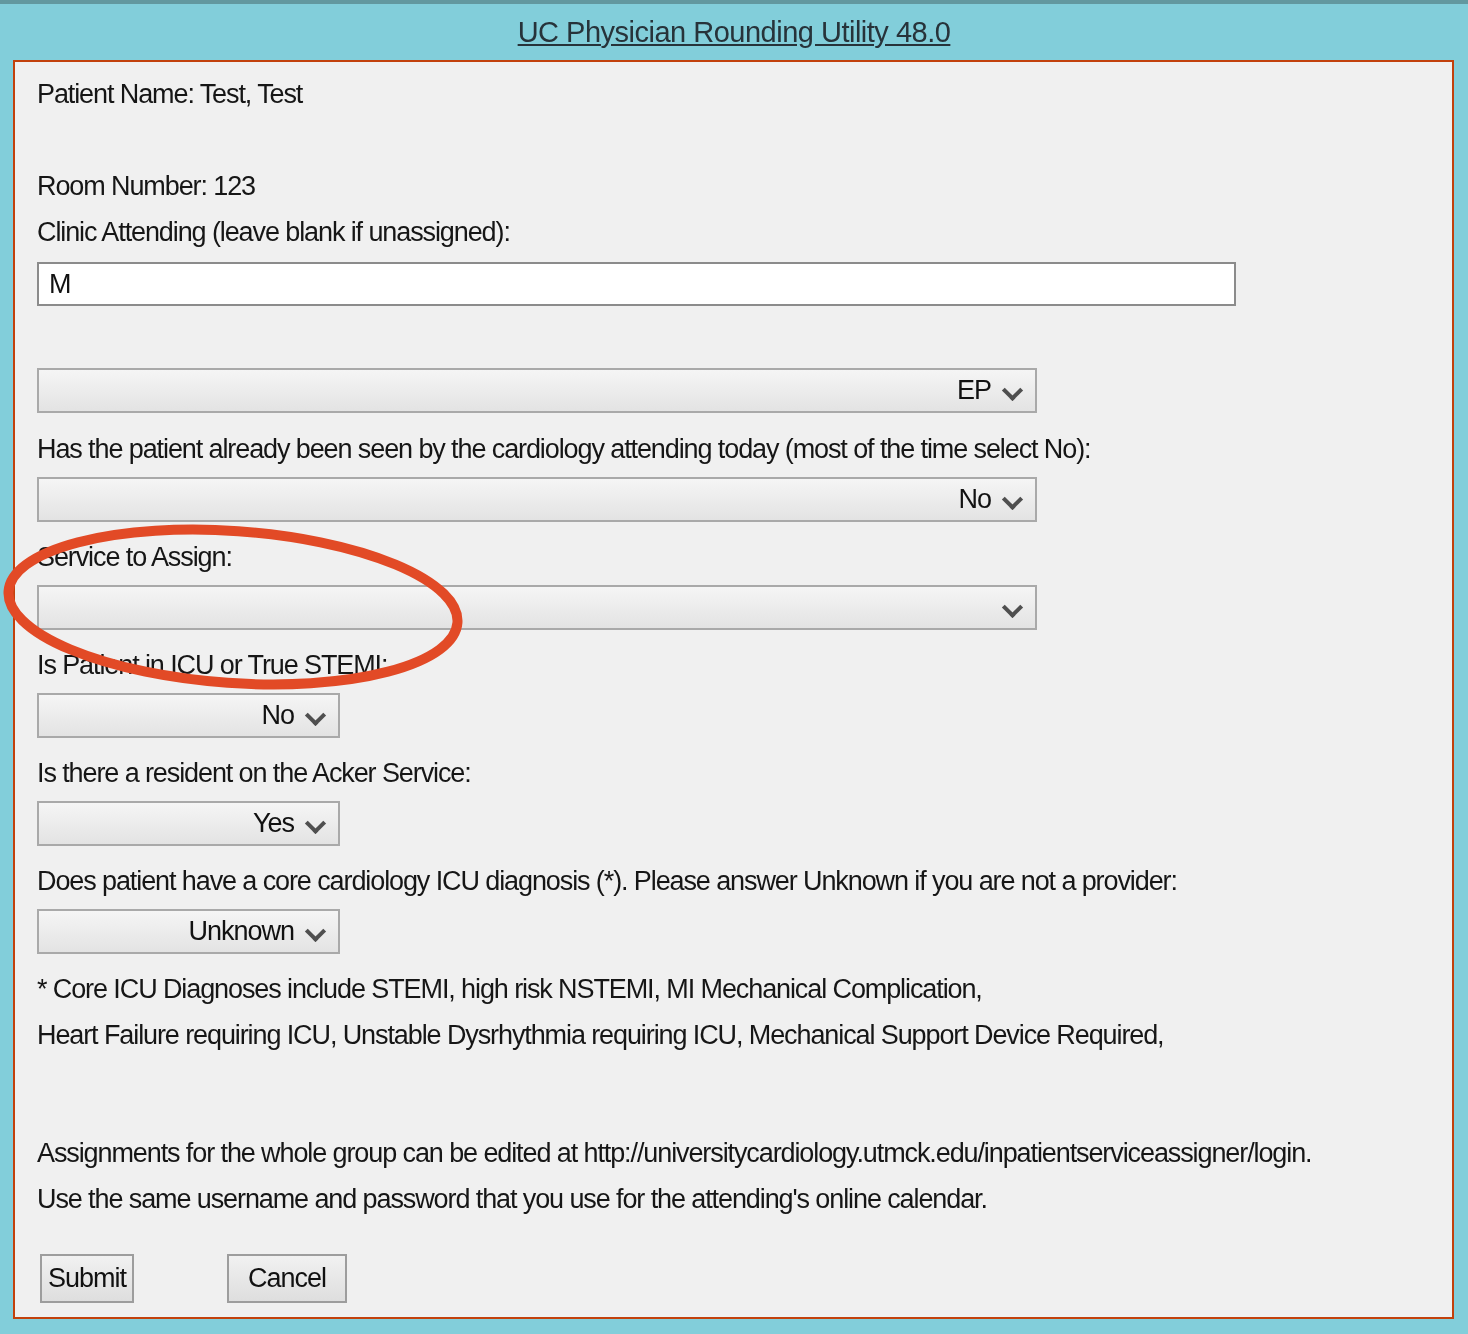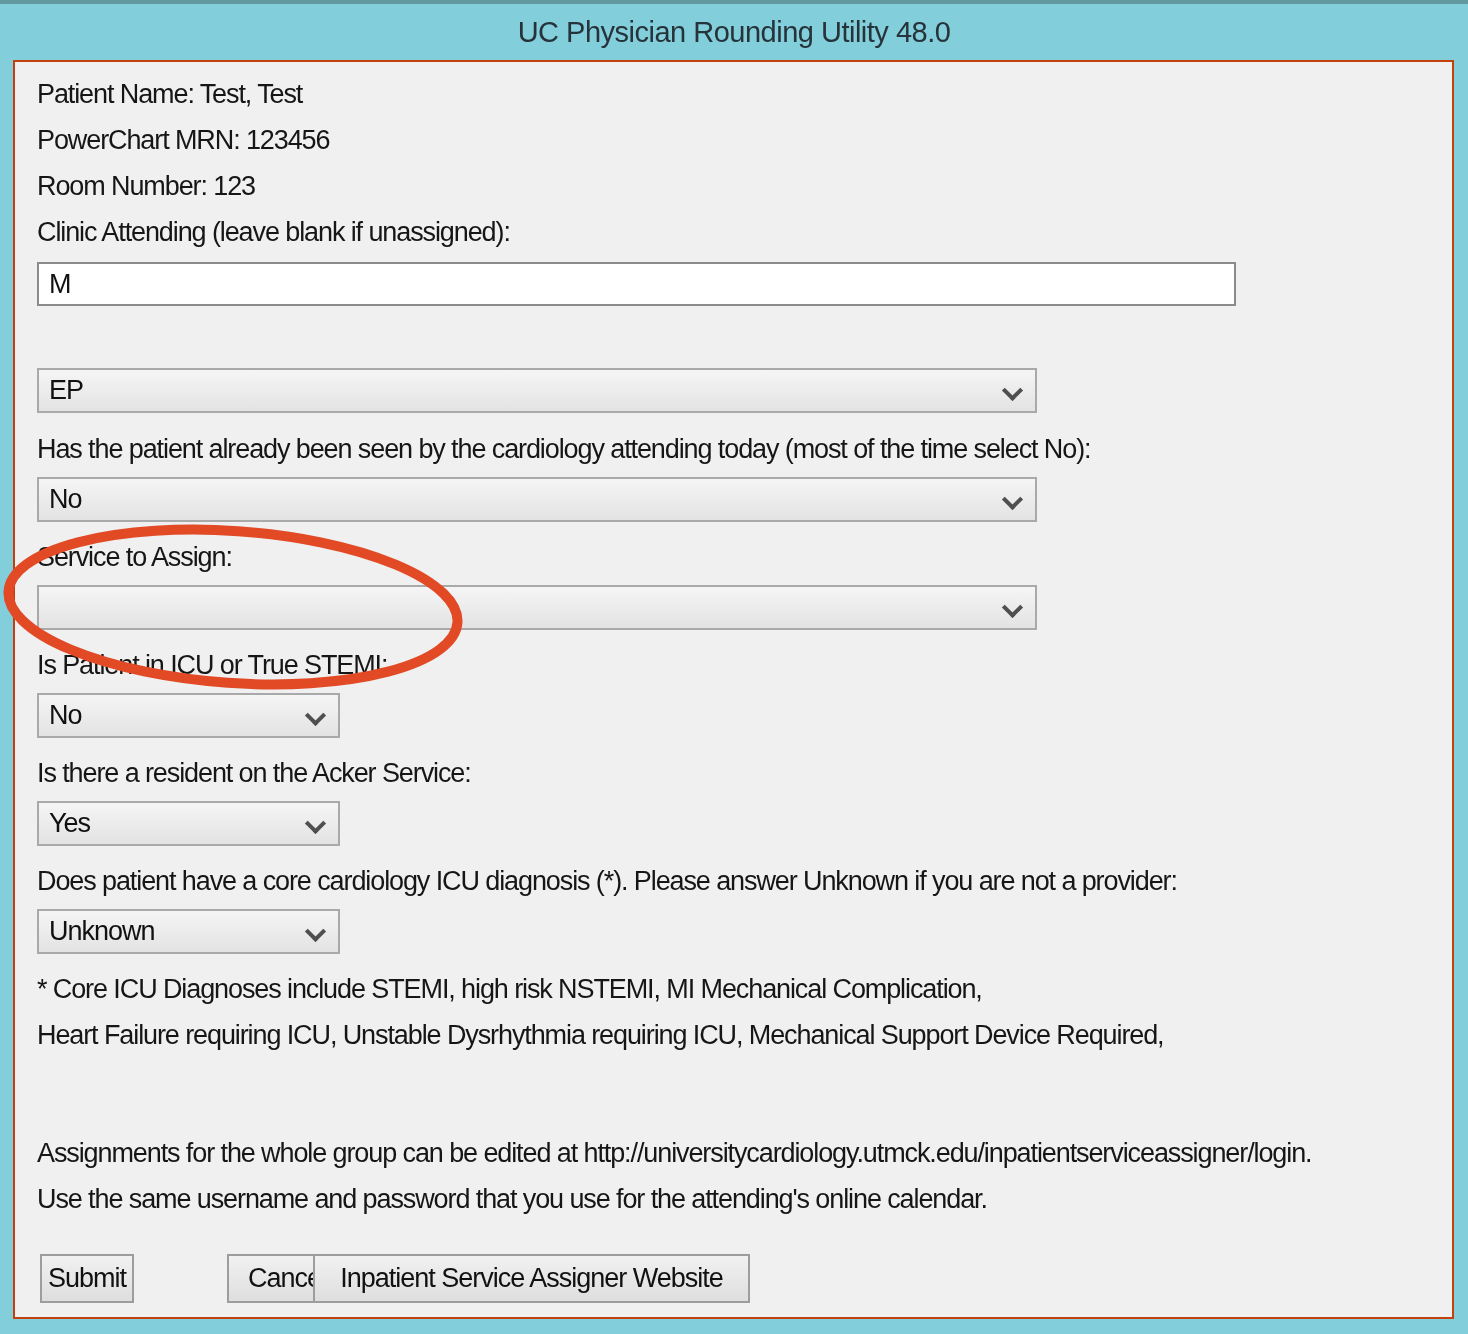--- a/index.html
+++ b/index.html
@@ -13,21 +13,21 @@
   }
   .top-strip {
     position: absolute; left: 0; top: 0; width: 1468px; height: 4px;
     background: #62989f;
   }
   .titlebar {
     position: absolute; left: 0; top: 4px; width: 1468px; height: 56px;
     display: flex; align-items: center; justify-content: center;
   }
   .titlebar .title {
-    font-size: 29px; letter-spacing: -0.5px; color: #27333a;
+    font-size: 29px; letter-spacing: -0.5px; color: #27333a; text-decoration: underline;
   }
   .panel {
     position: absolute; left: 13px; top: 60px; width: 1441px; height: 1259px;
     background: #f0f0f0;
     border: 2px solid #c2410c;
   }
   .label {
     position: absolute; left: 22px;
     font-size: 27px; line-height: 28px; letter-spacing: -1.1px;
     color: #161616; white-space: nowrap;
@@ -41,20 +41,21 @@
     padding: 0 10px; outline: none;
   }
   .select {
     position: absolute; left: 22px; width: 1000px; height: 45px;
     background: linear-gradient(#f5f5f5, #e3e3e3);
     border: 2px solid #a9a9a9;
     display: flex; align-items: center;
     padding: 0 44px 0 10px;
     font-size: 27px; letter-spacing: -1px; color: #111;
     cursor: default;
+    justify-content: flex-end;
   }
   .select.small { width: 303px; }
   .chevron {
     position: absolute; right: 17px; top: 13px;
     width: 14px; height: 14px;
   }
   .chevron::before {
     content: ""; position: absolute; left: 1px; top: 0;
     width: 11px; height: 11px;
     border-right: 4px solid #4f4f4f;
@@ -79,21 +80,20 @@
 
 <div class="top-strip"></div>
 
 <div class="titlebar">
   <div class="title">UC Physician Rounding Utility 48.0</div>
 </div>
 
 <div class="panel">
 
   <div class="label" style="top:18px">Patient Name: Test, Test</div>
-  <div class="label" style="top:64px">PowerChart MRN: 123456</div>
   <div class="label" style="top:110px">Room Number: 123</div>
 
   <div class="label" style="top:156px">Clinic Attending (leave blank if unassigned):</div>
   <input class="text-input" style="top: 200px;" type="text" value="M">
 
   <div class="select" style="top:306px">
     <span>EP</span>
     <span class="chevron"></span>
   </div>
 
@@ -127,19 +127,18 @@
   </div>
 
   <div class="label" style="top:913px">* Core ICU Diagnoses include STEMI, high risk NSTEMI, MI Mechanical Complication,</div>
   <div class="label" style="top:959px">Heart Failure requiring ICU, Unstable Dysrhythmia requiring ICU, Mechanical Support Device Required,</div>
 
   <div class="label" style="top:1077px">Assignments for the whole group can be edited at http://universitycardiology.utmck.edu/inpatientserviceassigner/login.</div>
   <div class="label" style="top:1123px">Use the same username and password that you use for the attending's online calendar.</div>
 
   <button class="btn" style="left:25px; width:94px;">Submit</button>
   <button class="btn" style="left:168px; width:120px;margin-left:44px;">Cancel</button>
-  <button class="btn" style="left:298px; width:437px;">Inpatient Service Assigner Website</button>
 
 </div>
 
 <svg class="annotation-svg" viewBox="0 0 500 195">
   <ellipse cx="233" cy="92" rx="225" ry="76" transform="rotate(4 233 92)" fill="none" stroke="#e24a26" stroke-width="10" stroke-linecap="round"></ellipse>
 </svg>
 
 </body></html>

